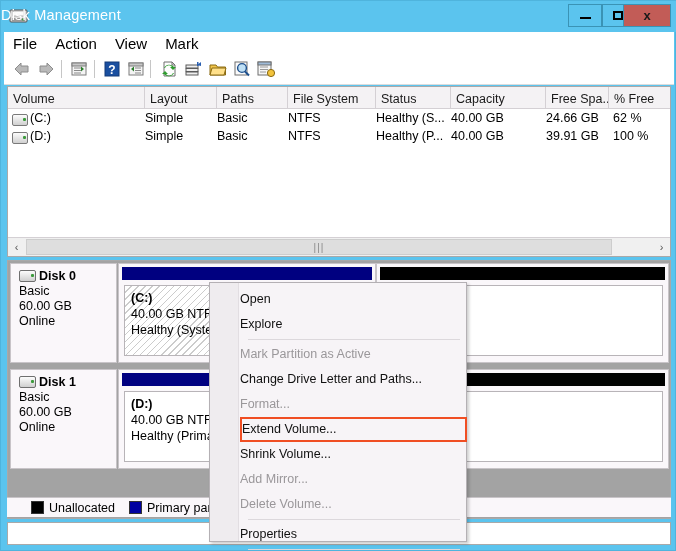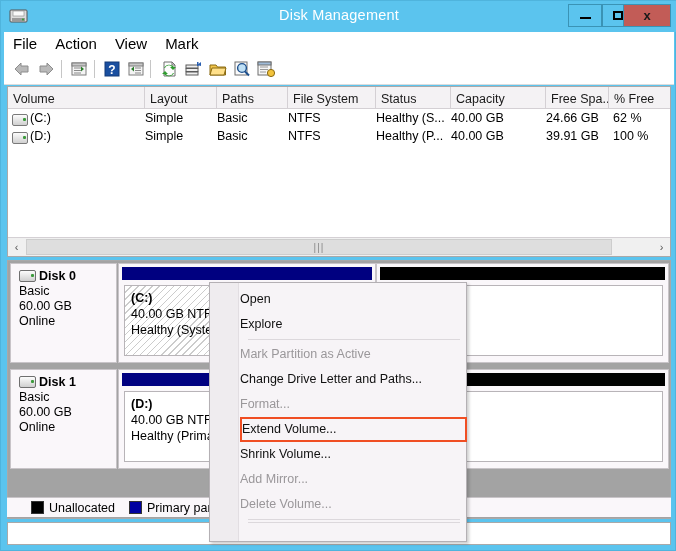--- a/index.html
+++ b/index.html
@@ -29,21 +29,20 @@
     width: 676px; height: 31px;
     background: #5bc4ee;
   }
   #app-icon {
     position: absolute; left: 8px; top: 6px;
     width: 20px; height: 18px;
   }
   #title-text {
     position: absolute; left: 0; top: 6px;
     width: 676px;
-    text-align: center;
     font-size: 14.5px;
     color: #ffffff;
     letter-spacing: .2px;
   }
   .winbtn {
     position: absolute; top: 3px;
     height: 23px;
     border: 1px solid #3a93b5;
     box-sizing: border-box;
     background: #5bc4ee;
@@ -502,18 +501,19 @@
       <div class="ctx-item">Explore</div>
       <div class="ctx-sep"></div>
       <div class="ctx-item disabled">Mark Partition as Active</div>
       <div class="ctx-item">Change Drive Letter and Paths...</div>
       <div class="ctx-item disabled">Format...</div>
       <div class="ctx-item highlighted">Extend Volume...</div>
       <div class="ctx-item">Shrink Volume...</div>
       <div class="ctx-item disabled">Add Mirror...</div>
       <div class="ctx-item disabled">Delete Volume...</div>
       <div class="ctx-sep"></div>
+      <div class="ctx-item">Properties</div>
       <div class="ctx-sep"></div>
 
     </div>
   </div>
 
 </div>
 
 </body></html>

